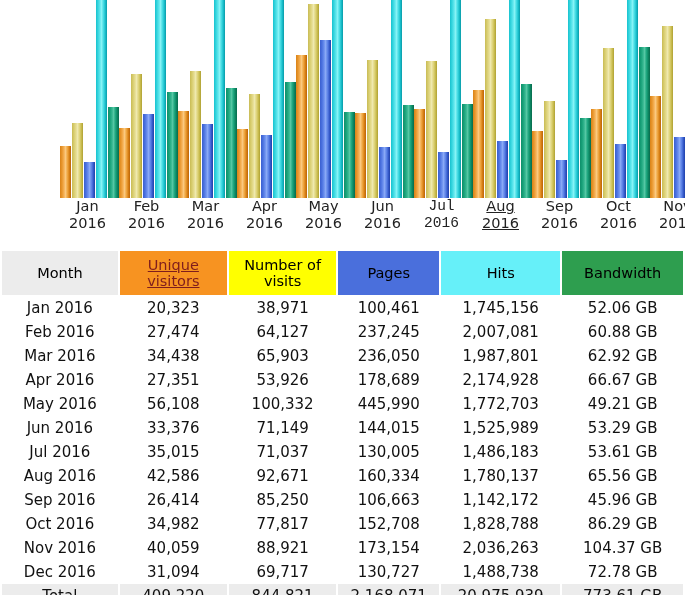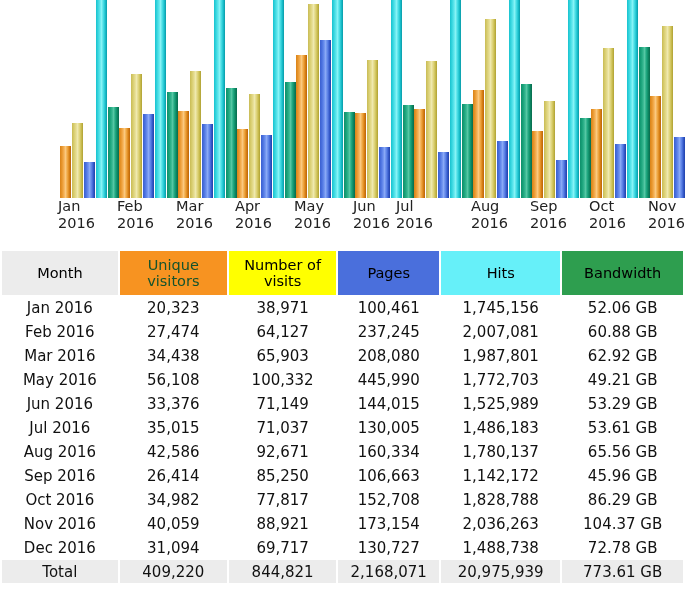--- a/index.html
+++ b/index.html
@@ -78,20 +78,21 @@
   .x-labels {
     position: absolute;
     top: 198px;
     left: 0;
     width: 685px;
     height: 50px;
   }
   .x-label {
     position: absolute;
     width: 59px;
+    text-align: center;
     font-size: 14.5px;
     line-height: 17px;
     color: #222222;
   }
   .x-label .l1 { display: block; }
   .x-label .l2 { display: block; }
 
   
   #summary-table-wrap {
     position: absolute;
@@ -233,25 +234,25 @@
         <span class="l2">2016</span>
       </div>
       <div class="x-label" style="left: 294px;">
         <span class="l1">May</span>
         <span class="l2">2016</span>
       </div>
       <div class="x-label" style="left: 353px;">
         <span class="l1">Jun</span>
         <span class="l2">2016</span>
       </div>
-      <div class="x-label" style="left: 396px;">
+      <div class="x-label" style="left: 412px; font-family: Liberation Mono, monospace;">
         <span class="l1">Jul</span>
         <span class="l2">2016</span>
       </div>
-      <div class="x-label" style="left: 471px;">
+      <div class="x-label" style="left: 471px; text-decoration: underline;">
         <span class="l1">Aug</span>
         <span class="l2">2016</span>
       </div>
       <div class="x-label" style="left: 530px;">
         <span class="l1">Sep</span>
         <span class="l2">2016</span>
       </div>
       <div class="x-label" style="left: 589px;">
         <span class="l1">Oct</span>
         <span class="l2">2016</span>
@@ -261,21 +262,21 @@
         <span class="l2">2016</span>
       </div>
     </div>
 </div>
 
 <div id="summary-table-wrap">
   <table class="awstats">
     <thead>
       <tr id="header-row">
           <th class="h-month" style="background: rgb(236, 236, 236); color: rgb(0, 0, 0);">Month</th>
-          <th class="h-unique" style="background: rgb(247, 147, 33); color: #14532d;">Unique visitors</th>
+          <th class="h-unique" style="background: rgb(247, 147, 33); color: #7f1d1d; text-decoration: underline;">Unique visitors</th>
           <th class="h-visits" style="background: rgb(255, 255, 0); color: rgb(0, 0, 0);">Number of visits</th>
           <th class="h-pages" style="background: rgb(74, 111, 220); color: rgb(0, 0, 0);">Pages</th>
           <th class="h-hits" style="background: rgb(102, 240, 249); color: rgb(0, 0, 0);">Hits</th>
           <th class="h-bw" style="background: rgb(46, 158, 79); color: rgb(0, 0, 0);">Bandwidth</th>
         </tr>
     </thead>
     <tbody id="table-body">
         <tr>
           <td class="c-month">Jan 2016</td>
           <td class="num">20,323</td>
@@ -289,23 +290,31 @@
           <td class="num">27,474</td>
           <td class="num">64,127</td>
           <td class="num">237,245</td>
           <td class="num">2,007,081</td>
           <td class="num">60.88 GB</td>
         </tr>
         <tr>
           <td class="c-month">Mar 2016</td>
           <td class="num">34,438</td>
           <td class="num">65,903</td>
-          <td class="num">208,080</td>
+          <td class="num">236,050</td>
           <td class="num">1,987,801</td>
           <td class="num">62.92 GB</td>
+        </tr>
+        <tr>
+          <td class="c-month">Apr 2016</td>
+          <td class="num">27,351</td>
+          <td class="num">53,926</td>
+          <td class="num">178,689</td>
+          <td class="num">2,174,928</td>
+          <td class="num">66.67 GB</td>
         </tr>
         <tr>
           <td class="c-month">May 2016</td>
           <td class="num">56,108</td>
           <td class="num">100,332</td>
           <td class="num">445,990</td>
           <td class="num">1,772,703</td>
           <td class="num">49.21 GB</td>
         </tr>
         <tr>

